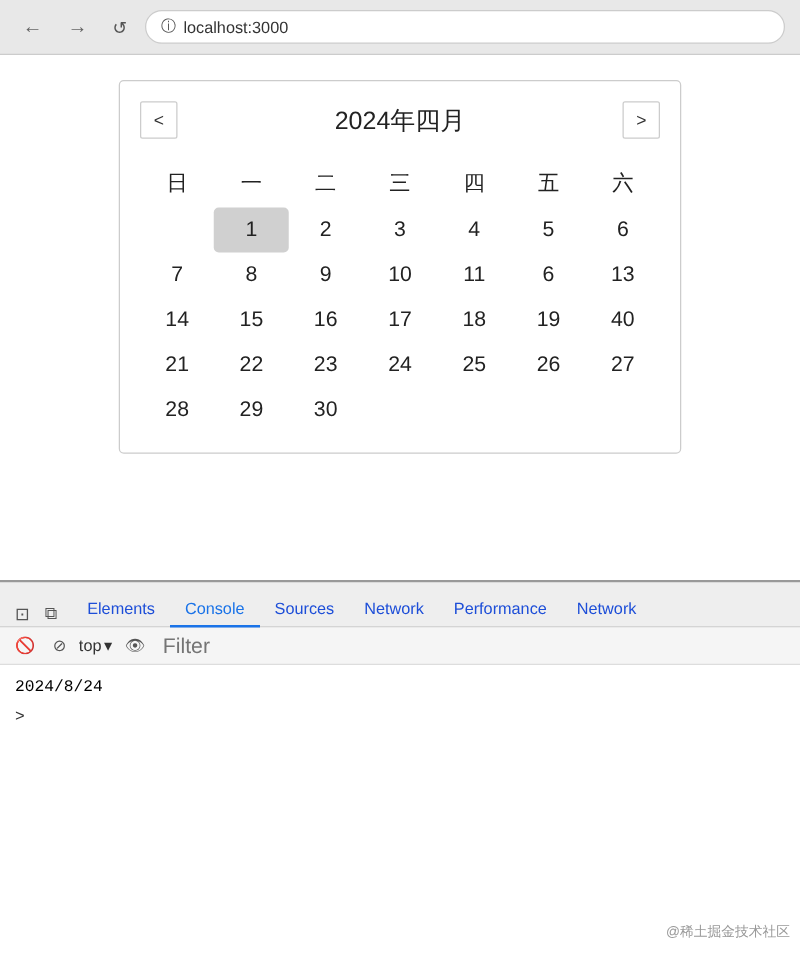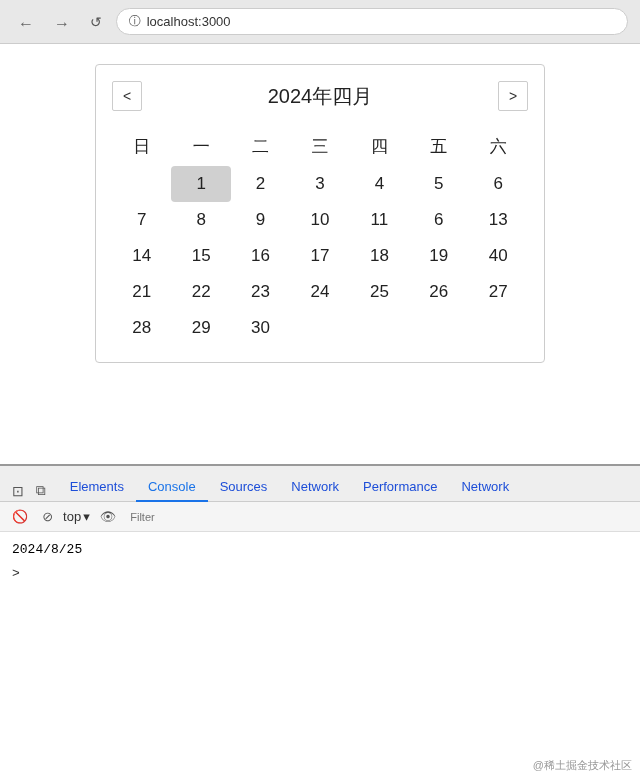--- a/index.html
+++ b/index.html
@@ -193,40 +193,40 @@
       display: flex;
       align-items: center;
       font-size: 13px;
       color: #333;
       gap: 2px;
     }
     .filter-input {
       border: none;
       background: none;
       outline: none;
-      font-size: 11px;
+      font-size: 17px;
       color: #333;
       flex: 1;
       padding: 0 4px;
     }
     .devtools-console {
       padding: 6px 12px;
       font-family: 'Courier New', Consolas, monospace;
       font-size: 13px;
       background: white;
       height: calc(309px - 36px - 30px);
       overflow-y: auto;
     }
     .console-line {
       padding: 2px 0;
       line-height: 1.5;
     }
     .watermark {
       position: fixed;
-      bottom: 0;
+      bottom: 20px;
       right: 8px;
       font-size: 11px;
       color: #999;
     }
   </style>
 </head>
 <body>
 
 <div class="browser-chrome">
   <button class="nav-btn">←</button>
@@ -320,18 +320,18 @@
     <button class="toolbar-icon-btn">🚫</button>
     <button class="toolbar-icon-btn">⊘</button>
     <div class="top-selector">
       <span>top</span>
       <span>▾</span>
     </div>
     <button class="toolbar-icon-btn">👁</button>
     <input class="filter-input" type="text" placeholder="Filter" style="">
   </div>
   <div class="devtools-console" id="console-output">
-      <div class="console-line">2024/8/25</div>
+      <div class="console-line">2024/8/24</div>
       <div class="console-line"><span style="color:#333">&gt;</span></div>
     </div>
 </div>
 
 <div class="watermark">@稀土掘金技术社区</div>
 
 </body></html>

